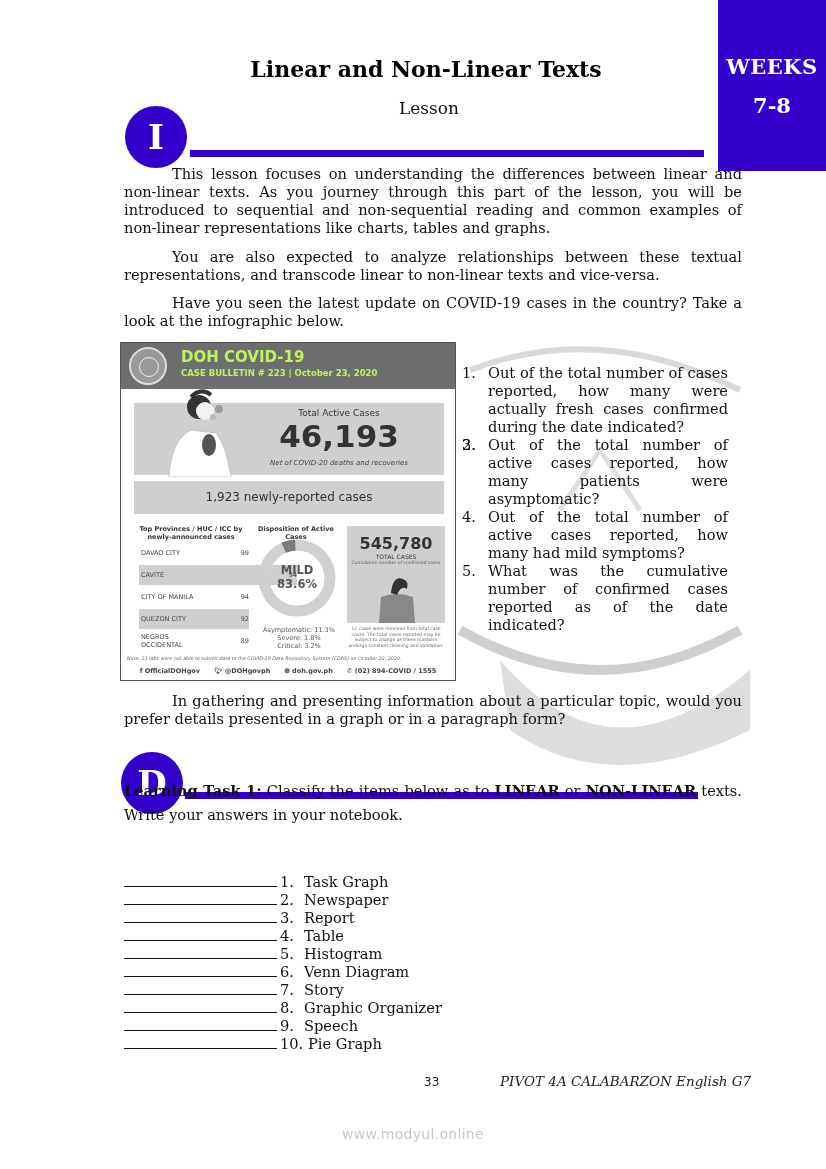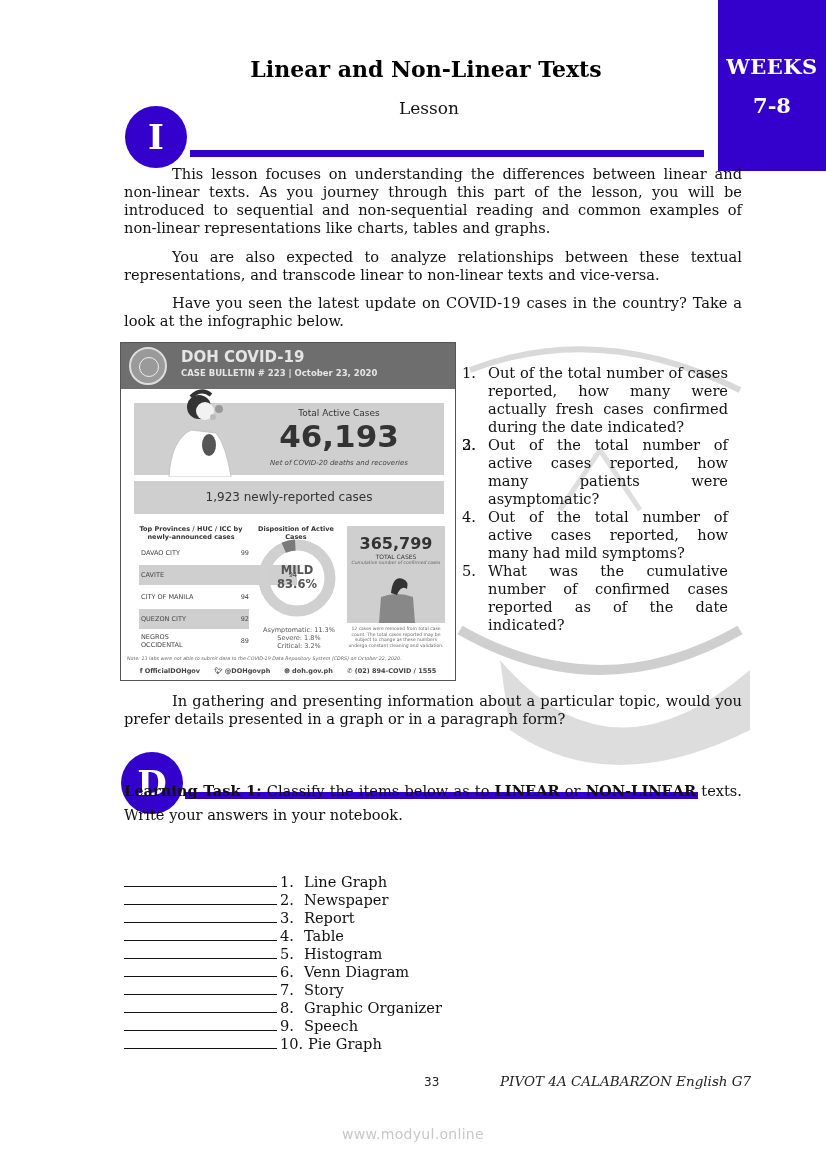--- a/index.html
+++ b/index.html
@@ -29,21 +29,21 @@
       display: flex; align-items: center; justify-content: center;
     }
     .section-bar { position: absolute; height: 7px; background: #3300cc; }
 
     .para { position: absolute; left: 124px; width: 618px; font-size: 14.6px; line-height: 18px;
       text-align: justify; text-indent: 48px; color: #111; font-family: "DejaVu Serif", serif; }
 
     
     .info { position: absolute; left: 120px; top: 342px; width: 334px; height: 337px;
       border: 1.5px solid #555; background: #fff; font-family: "DejaVu Sans", sans-serif; overflow: hidden; }
-    .info-header { position: absolute; left: 0; top: 0; width: 100%; height: 46px; background: #6e6e6e; color: #e5e5e5; text-align: right; }
+    .info-header { position: absolute; left: 0; top: 0; width: 100%; height: 46px; background: #6e6e6e; color: #bef264; text-align: right; }
     .seal { position: absolute; left: 8px; top: 4px; width: 38px; height: 38px; border-radius: 50%;
       background: #9a9a9a; border: 2px solid #ddd; box-sizing: border-box; }
     .seal::after { content: ""; position: absolute; left: 8px; top: 8px; width: 18px; height: 18px; border-radius: 50%; border: 1.5px solid #eee; }
     .info-title { position: absolute; left: 60px; top: 5px; font-weight: bold; font-size: 15px; }
     .info-sub { position: absolute; left: 60px; top: 25px; font-size: 8.5px; font-weight: bold; }
     .active-box { position: absolute; left: 13px; top: 60px; width: 310px; height: 72px; background: #cfcfcf; }
     .active-label { position: absolute; left: 120px; top: 5px; width: 170px; text-align: center; font-size: 9px; color: #333; }
     .active-value { position: absolute; left: 120px; top: 15px; width: 170px; text-align: center; font-size: 31px; font-weight: bold; color: #333; }
     .active-note { position: absolute; left: 110px; top: 56px; width: 190px; text-align: center; font-size: 7px; font-style: italic; color: #444; }
     .woman { position: absolute; left: 40px; top: 42px; width: 80px; height: 92px; }
@@ -174,21 +174,21 @@
     <div>MILD</div>
     <div>83.6%</div>
   </div>
   <div class="dispo-list">
     <div>Asymptomatic: 11.3%</div>
     <div>Severe: 1.8%</div>
     <div>Critical: 3.2%</div>
   </div>
 
   <div class="total-box">
-    <div class="total-value">365,799</div>
+    <div class="total-value">545,780</div>
     <div class="total-label">TOTAL CASES</div>
     <div class="total-note">Cumulative number of confirmed cases</div>
     <svg class="person" viewBox="0 0 48 52">
       <path d="M 6 52 L 8 26 Q 24 20 40 26 L 42 52 Z" fill="#888"></path>
       <path d="M 18 22 Q 20 4 30 8 Q 36 10 34 18 Q 28 14 24 24 Z" fill="#333"></path>
     </svg>
   </div>
   <div class="total-foot">12 cases were removed from total case count. The total cases reported may be subject to change as these numbers undergo constant cleaning and validation.</div>
 
   <div class="info-note">Note: 13 labs were not able to submit data to the COVID-19 Data Repository System (CDRS) on October 22, 2020.</div>
@@ -214,21 +214,21 @@
 <div class="section-bar" style="left:185px; top:792px; width:513px;"></div>
 
 <p class="task" style="margin:0;">
   <b>Learning Task 1:</b><span> Classify the items below as to </span><b>LINEAR</b><span> or </span><b>NON-LINEAR</b><span> texts. Write your answers in your notebook.</span>
 </p>
 
 <div class="items">
   <div class="item-row">
       <span class="blank"></span>
       <span class="inum">1.</span>
-      <span>Line Graph</span>
+      <span>Task Graph</span>
     </div>
   <div class="item-row">
       <span class="blank"></span>
       <span class="inum">2.</span>
       <span>Newspaper</span>
     </div>
   <div class="item-row">
       <span class="blank"></span>
       <span class="inum">3.</span>
       <span>Report</span>

